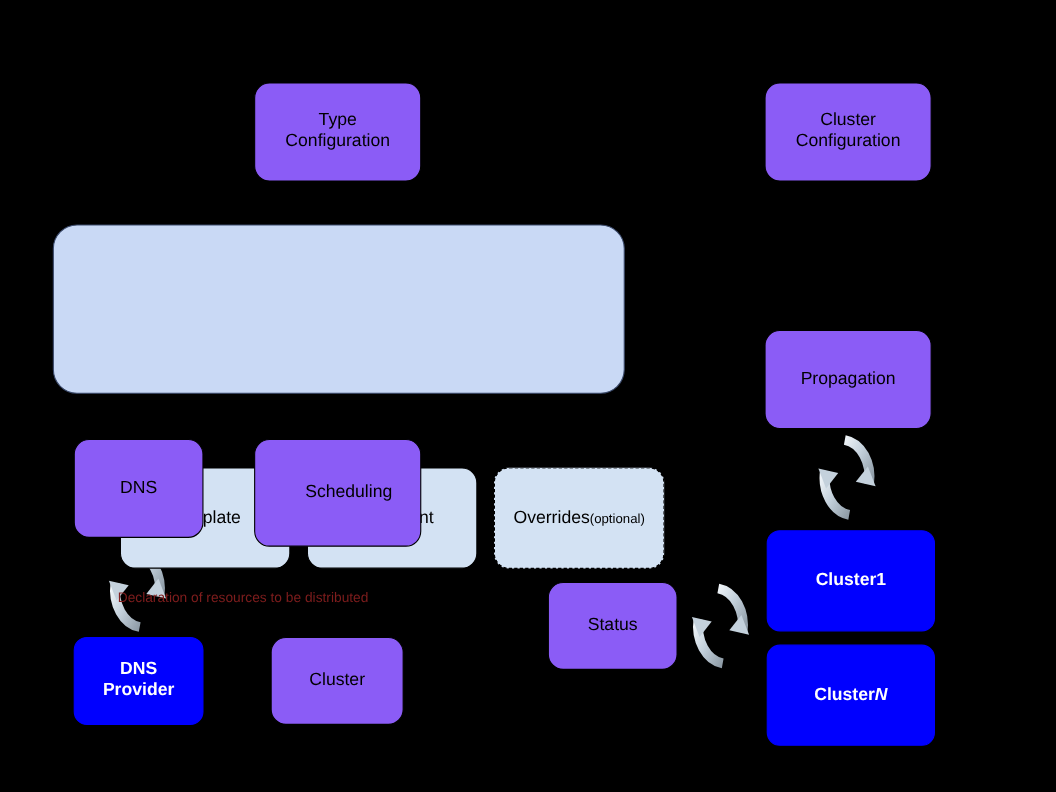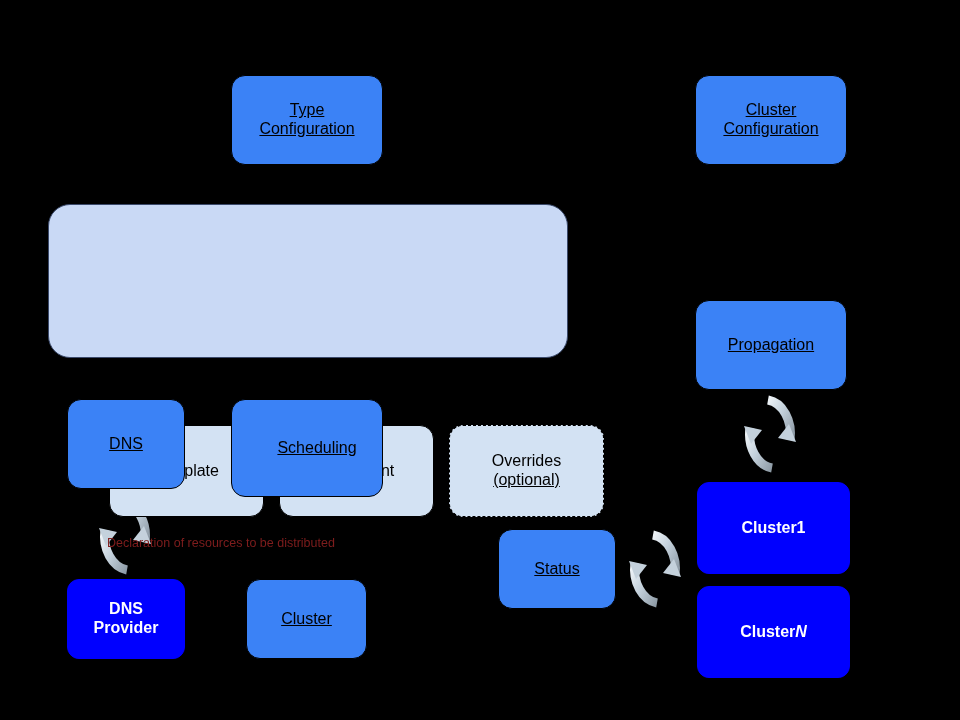--- a/index.html
+++ b/index.html
@@ -27,23 +27,22 @@
     display: flex;
     align-items: center;
     justify-content: center;
     text-align: center;
     line-height: 1.18;
     color: #000000;
     font-size: 16px;
     border-radius: 14px;
   }
   .node-light {
-    background: #3b82f6;
+    background: #8b5cf6;
     border: 1px solid #000000;
-    text-decoration: underline;
   }
   .node-group {
     background: #c9d9f5;
     border: 1px solid #3b4a6b;
     border-radius: 22px;
     display: block;
   }
   .node-inner {
     background: #d3e2f3;
     border: 1px solid #000000;
@@ -61,23 +60,22 @@
     font-weight: bold;
     border-radius: 12px;
   }
   .caption {
     position: absolute;
     font-size: 12.5px;
     color: #7f1d1d;
     white-space: nowrap;
   }
   .sub {
-    font-size: 16px;
+    font-size: 12px;
     display: block;
-    text-decoration: underline;
   }
   .ital { font-style: italic; }
   .lbl { pointer-events: none; }
   svg.overlay {
     position: absolute;
     left: 0; top: 0;
     width: 960px;
     height: 720px;
     overflow: visible;
   }
@@ -148,21 +146,21 @@
   <div class="node node-group" style="left:48px; top:204px; width:520px; height:154px;">
 
     <div class="node node-inner" style="left:60px; top:220px; width:155px; height:92px;">
       <span class="lbl">Template</span>
     </div>
 
     <div class="node node-inner" style="left:230px; top:220px; width:155px; height:92px;">
       <span class="lbl">Placement</span>
     </div>
 
-    <div class="node node-inner-dashed" style="left:400px; top:220px; width:155px; height:92px; flex-direction:column;justify-content:center;">
+    <div class="node node-inner-dashed" style="left:400px; top:220px; width:155px; height:92px; justify-content:center;">
       <span class="lbl">Overrides</span>
       <span class="lbl sub">(optional)</span>
     </div>
 
     <div class="caption" style="left:58px; top:331px;">Declaration of resources to be distributed</div>
   </div>
 
   <div class="node node-light" style="left:67px; top:399px; width:118px; height:90px;">
     <span class="lbl">DNS</span>
   </div>

